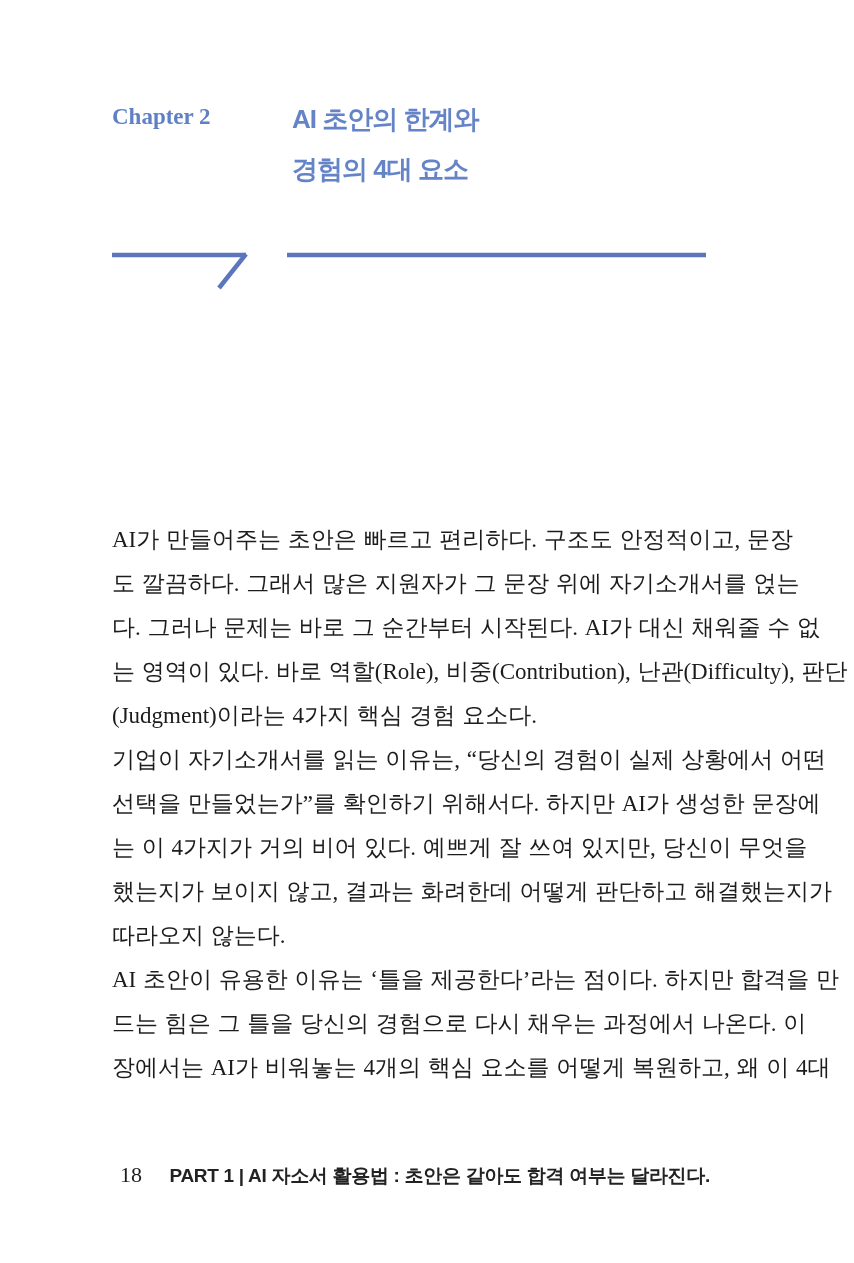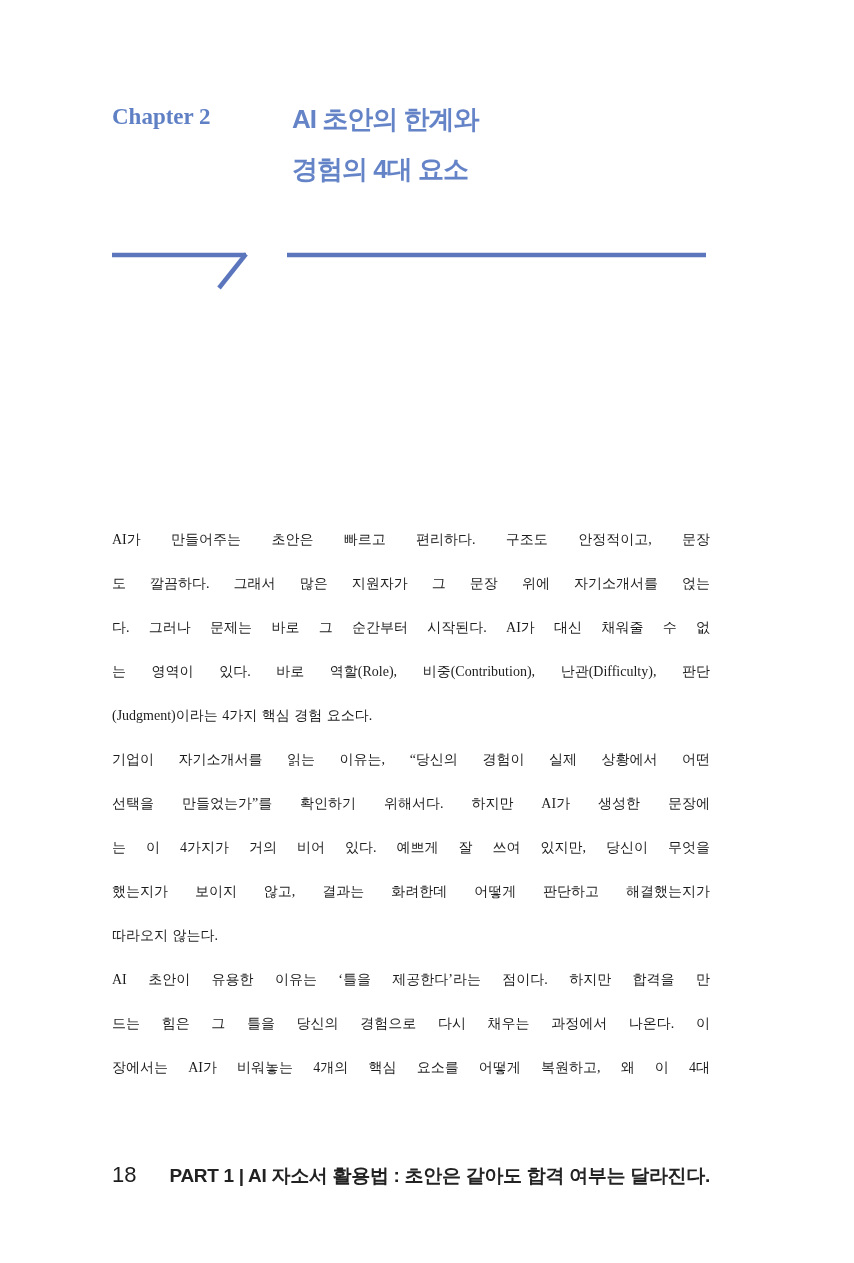--- a/index.html
+++ b/index.html
@@ -49,21 +49,21 @@
     height: 44px;
   }
   .rule-wrap svg { display: block; }
 
   
   .body-text {
     position: absolute;
     left: 112px;
     top: 518px;
     width: 598px;
-    font-size: 14px;
+    font-size: 23px;
     line-height: 44px;
     color: #1c1c1c;
     word-spacing: 1px;
   }
   .body-line {
     height: 44px;
     white-space: nowrap;
     text-align: justify;
     text-align-last: justify;
     -moz-text-align-last: justify;
@@ -78,23 +78,24 @@
   .footer {
     position: absolute;
     left: 112px;
     top: 1162px;
     width: 598px;
     display: flex;
     justify-content: space-between;
     align-items: baseline;
   }
   .page-number {
-    font-family: Liberation Sans, sans-serif;
+    font-family: Liberation Serif, serif;
     font-size: 22px;
     color: #1c1c1c;
+    margin-left: 8px;
   }
   .running-title {
     font-family: "Liberation Sans", "DejaVu Sans", sans-serif;
     font-weight: 600;
     font-size: 19px;
     color: #222222;
     letter-spacing: -0.3px;
   }
 </style>
 </head>

